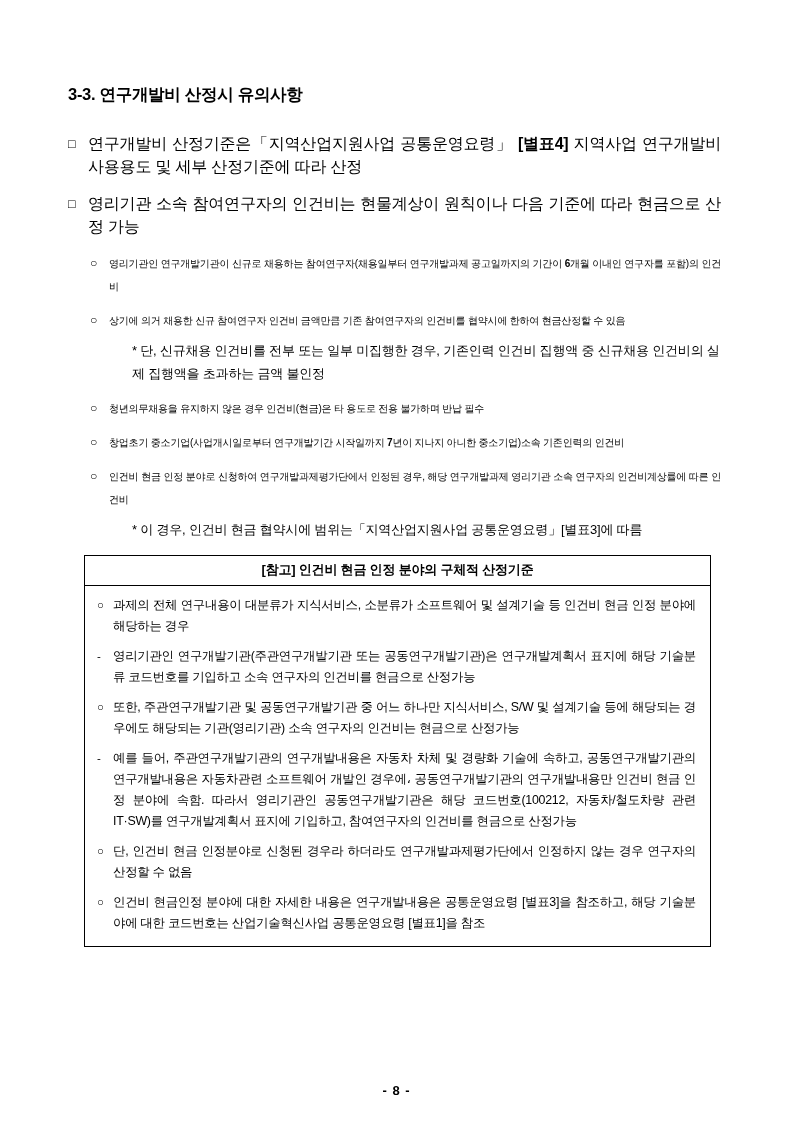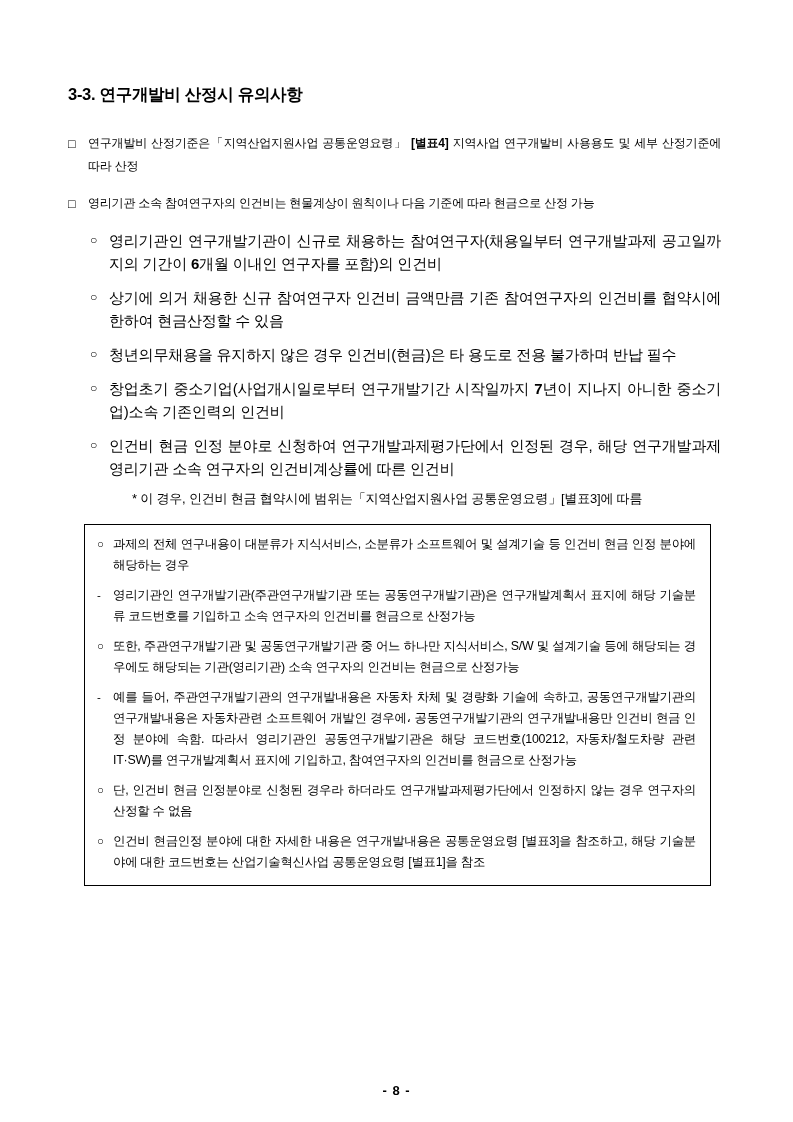--- a/index.html
+++ b/index.html
@@ -34,40 +34,40 @@
   }
   .lvl1 .marker {
     width: 20px;
     flex: 0 0 20px;
     font-size: 12.5px;
     line-height: 22px;
     padding-top: 1px;
   }
   .lvl1 .txt {
     flex: 1;
-    font-size: 12px;
+    font-size: 16px;
     line-height: 23px;
     text-align: justify;
     letter-spacing: -0.2px;
   }
   .lvl2 {
     display: flex;
     align-items: flex-start;
     margin-bottom: 11px;
     padding-left: 22px;
   }
   .lvl2 .marker {
     width: 19px;
     flex: 0 0 19px;
     font-size: 12px;
     line-height: 23px;
   }
   .lvl2 .txt {
     flex: 1;
-    font-size: 15px;
+    font-size: 10px;
     line-height: 23px;
     text-align: justify;
     letter-spacing: -0.2px;
   }
   .note {
     padding-left: 64px;
     font-size: 13px;
     line-height: 23px;
     margin-bottom: 11px;
     letter-spacing: -0.2px;
@@ -152,20 +152,21 @@
       <span>영리기관인 연구개발기관이 신규로 채용하는 참여연구자(채용일부터 연구개발과제 공고일까지의 기간이 </span><b>6</b><span>개월 이내인 연구자를 포함)의 인건비</span>
     </div>
   </div>
 
   <div class="lvl2">
     <div class="marker">○</div>
     <div class="txt">
       <span>상기에 의거 채용한 신규 참여연구자 인건비 금액만큼 기존 참여연구자의 인건비를 협약시에 한하여 현금산정할 수 있음</span>
     </div>
   </div>
+  <div class="note note-tight">* 단, 신규채용 인건비를 전부 또는 일부 미집행한 경우, 기존인력 인건비 집행액 중 신규채용 인건비의 실제 집행액을 초과하는 금액 불인정</div>
 
   <div class="lvl2">
     <div class="marker">○</div>
     <div class="txt">
       <span>청년의무채용을 유지하지 않은 경우 인건비(현금)은 타 용도로 전용 불가하며 반납 필수</span>
     </div>
   </div>
 
   <div class="lvl2">
     <div class="marker">○</div>
@@ -176,20 +177,21 @@
 
   <div class="lvl2">
     <div class="marker">○</div>
     <div class="txt">
       <span>인건비 현금 인정 분야로 신청하여 연구개발과제평가단에서 인정된 경우, 해당 연구개발과제 영리기관 소속 연구자의 인건비계상률에 따른 인건비</span>
     </div>
   </div>
   <div class="note note-tight">* 이 경우, 인건비 현금 협약시에 범위는「지역산업지원사업 공통운영요령」[별표3]에 따름</div>
 
   <div class="ref-box">
+    <div class="ref-head">[참고] 인건비 현금 인정 분야의 구체적 산정기준</div>
     <div class="ref-body">
 
       <div class="ref-item">
         <div class="marker">○</div>
         <div class="txt">과제의 전체 연구내용이 대분류가 지식서비스, 소분류가 소프트웨어 및 설계기술 등 인건비 현금 인정 분야에 해당하는 경우</div>
       </div>
 
       <div class="ref-item">
         <div class="marker">-</div>
         <div class="txt">영리기관인 연구개발기관(주관연구개발기관 또는 공동연구개발기관)은 연구개발계획서 표지에 해당 기술분류 코드번호를 기입하고 소속 연구자의 인건비를 현금으로 산정가능</div>

